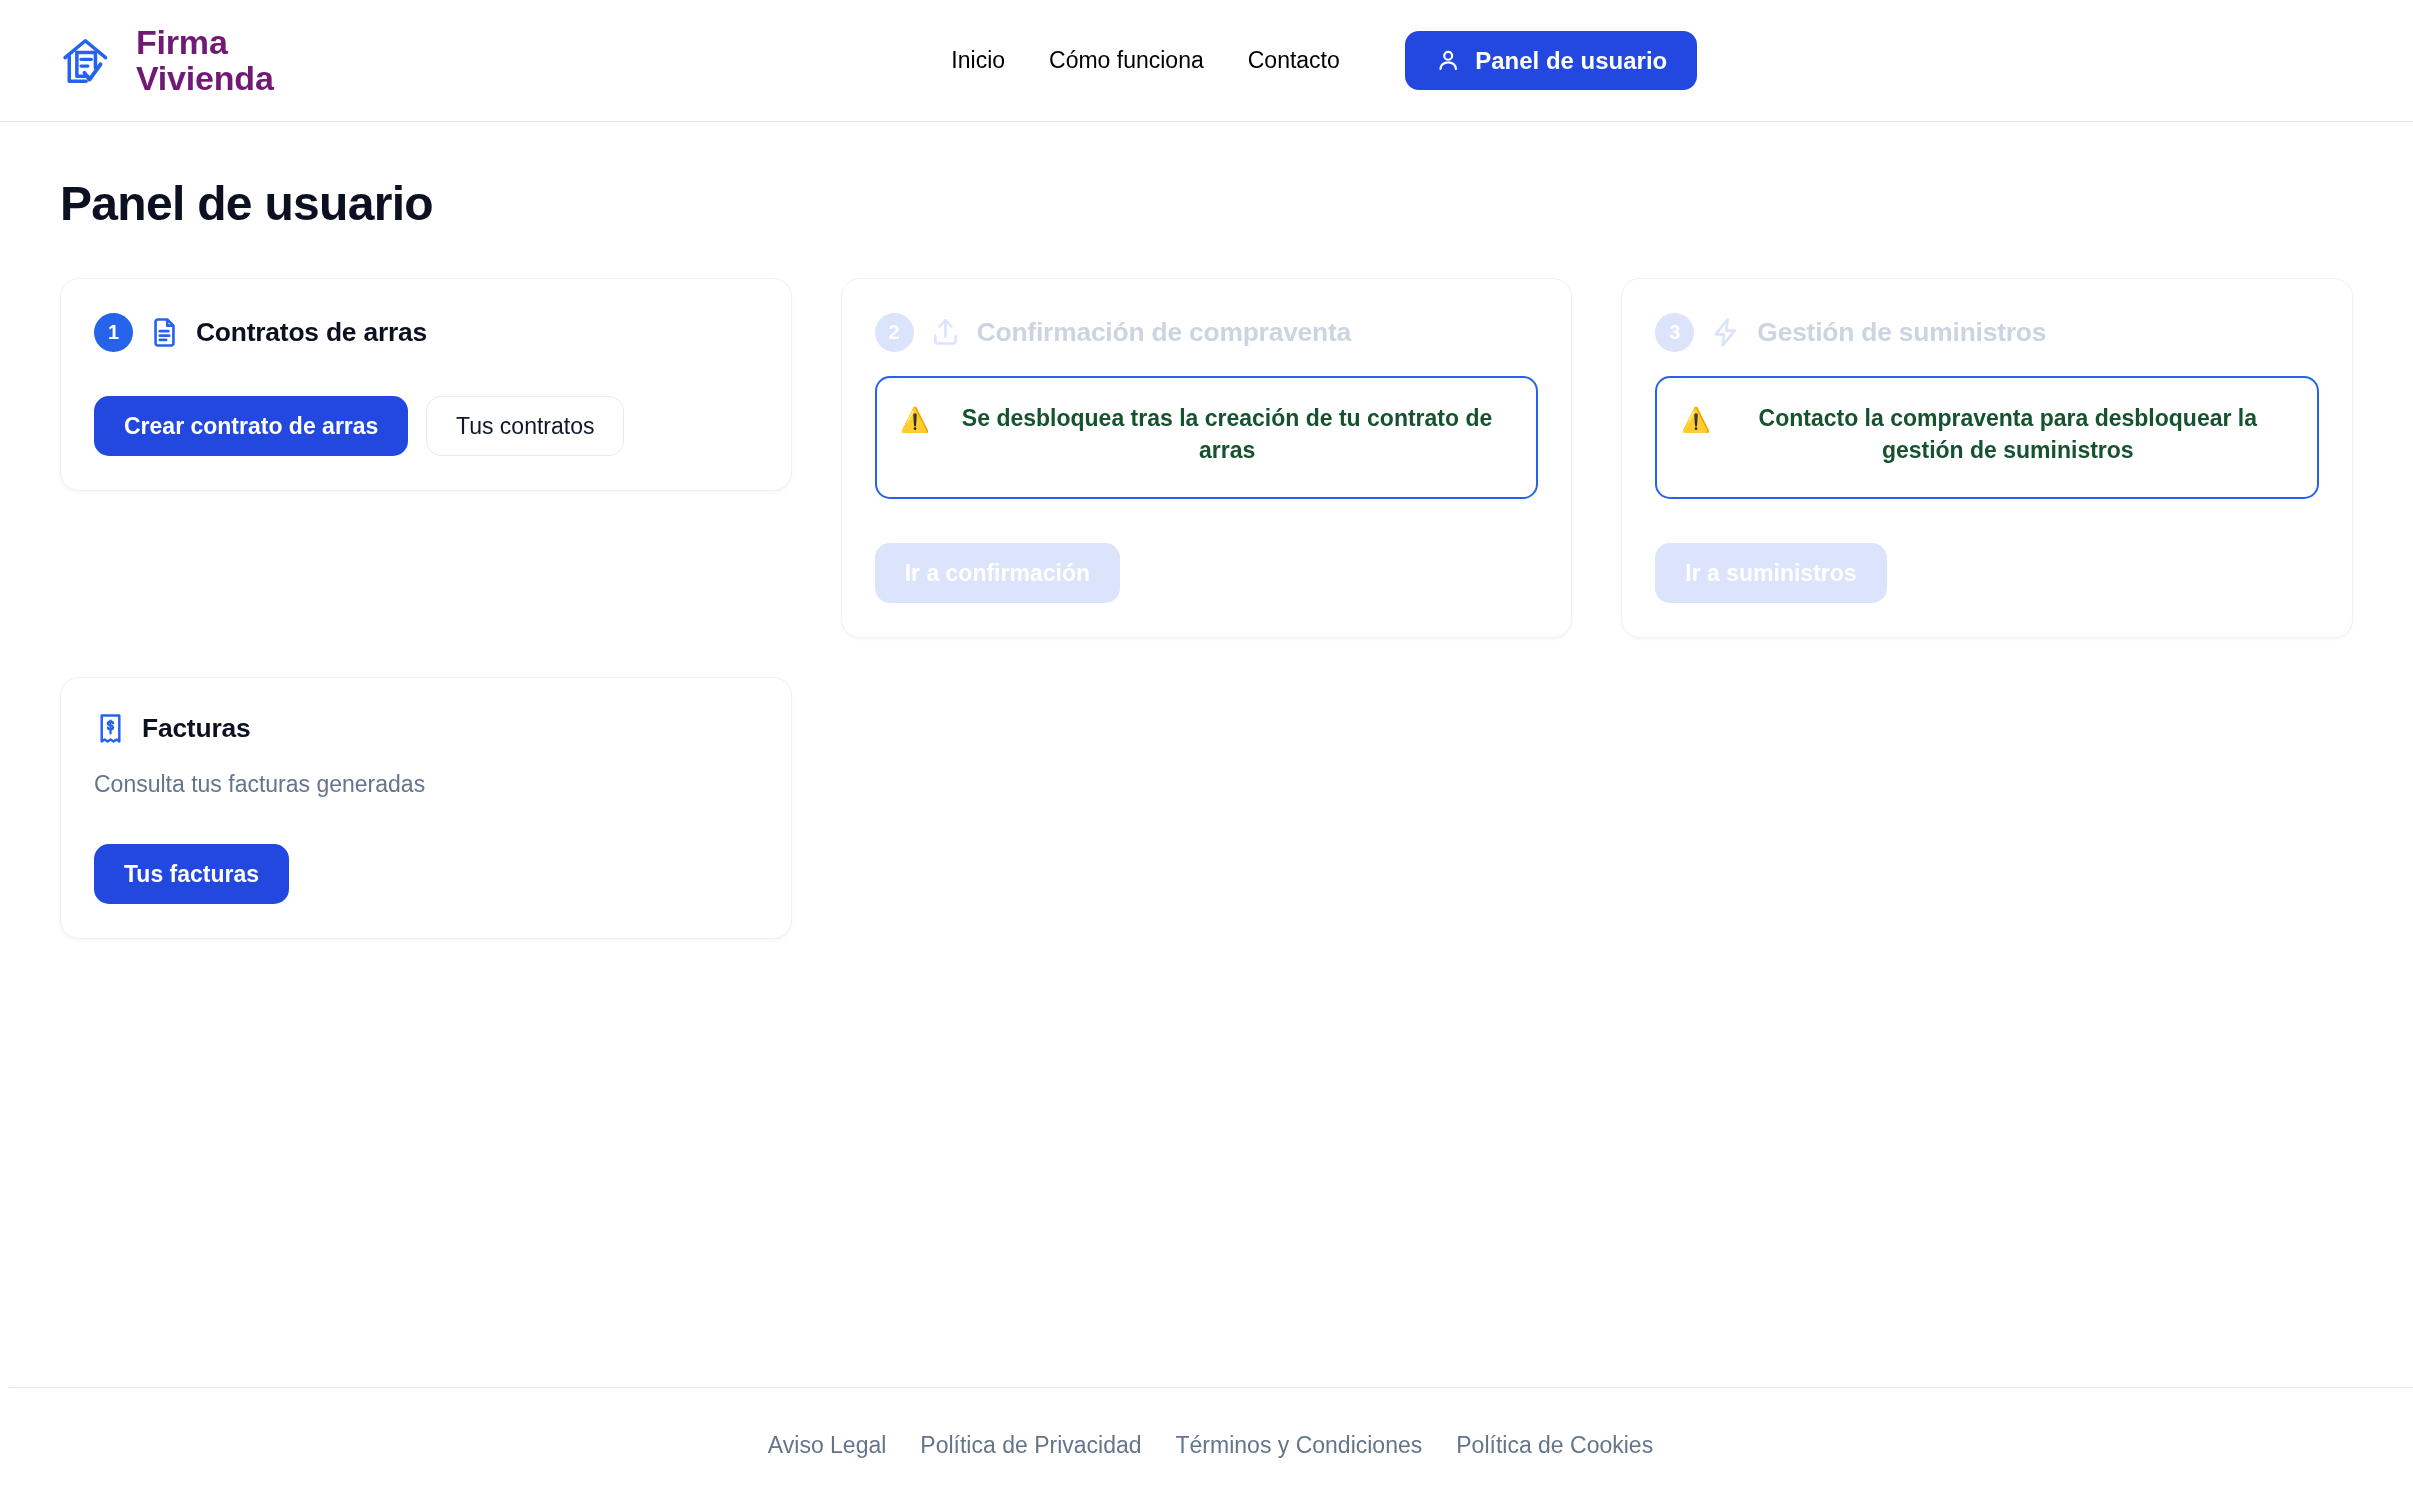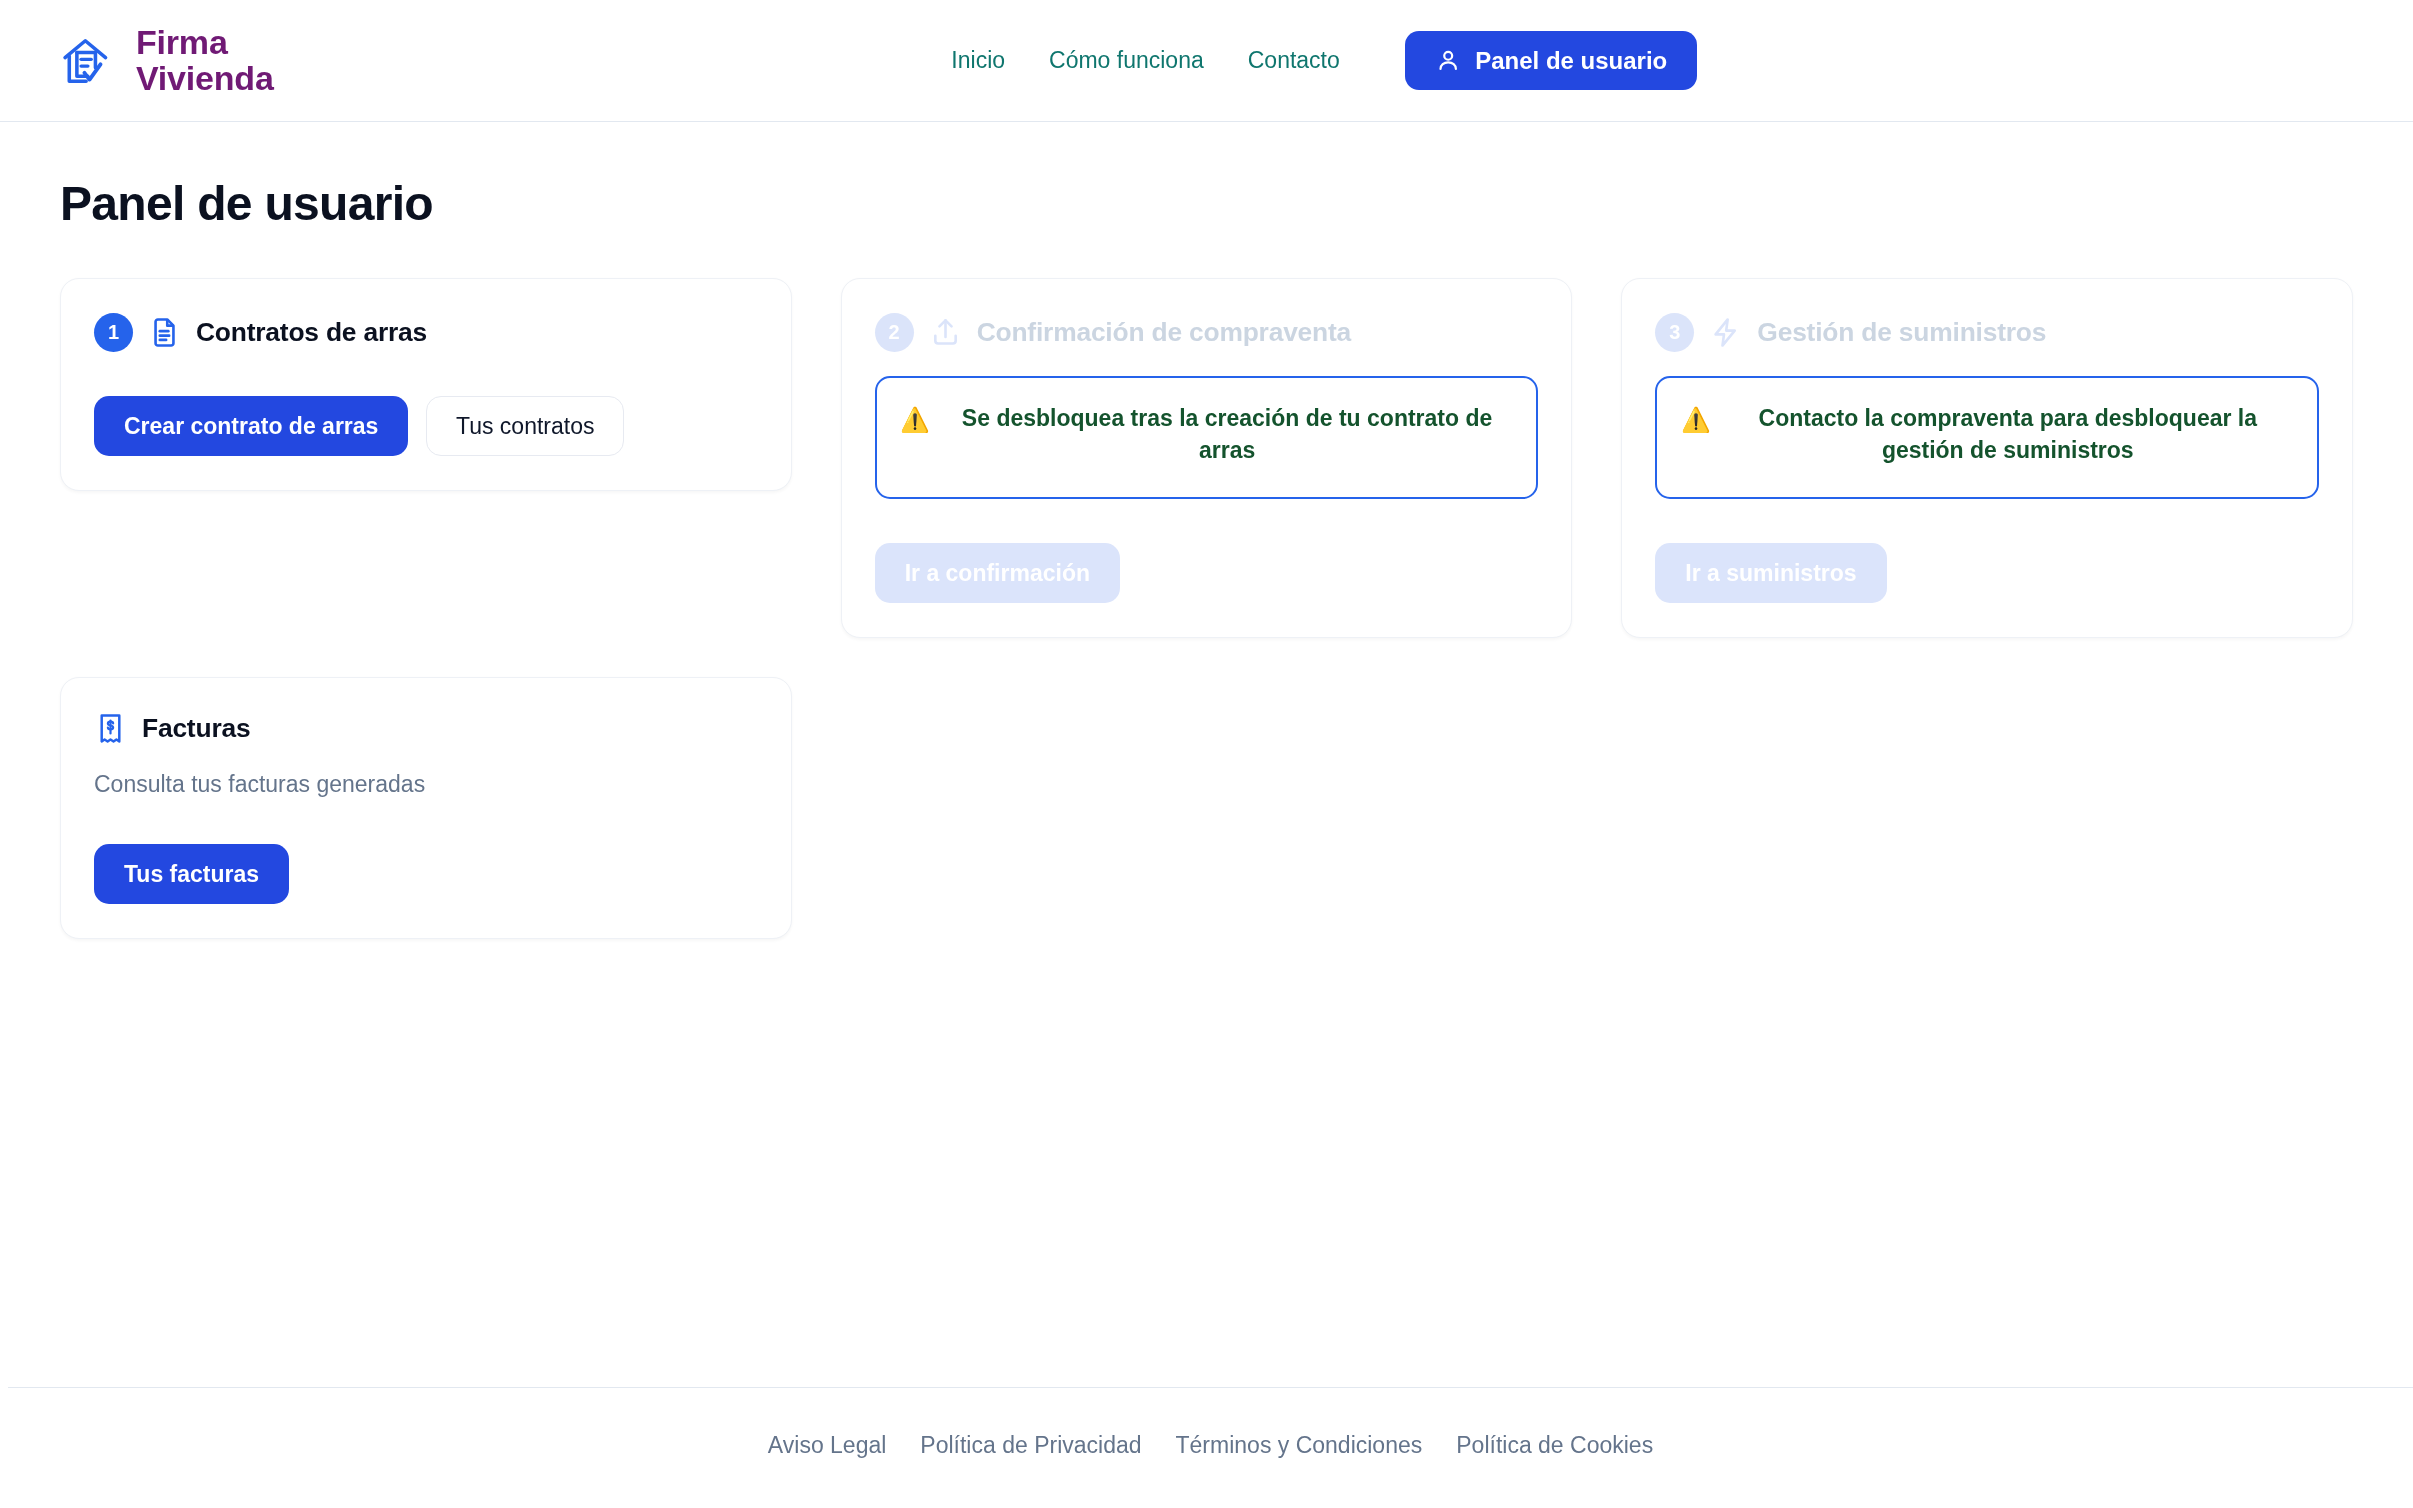--- a/index.html
+++ b/index.html
@@ -65,21 +65,21 @@
 
   .nav {
     flex: 1 1 auto;
     display: flex;
     align-items: center;
     justify-content: center;
     gap: 0;
   }
   .nav-link {
     font-size: 23px;
-    color: #0f766e;
+    color: #000000;
     text-decoration: none;
     padding: 0 22px;
     white-space: nowrap;
     cursor: pointer;
   }
   .nav-cta {
     margin-left: 43px;
     background: #2348e0;
     color: #ffffff;
     border: none;

